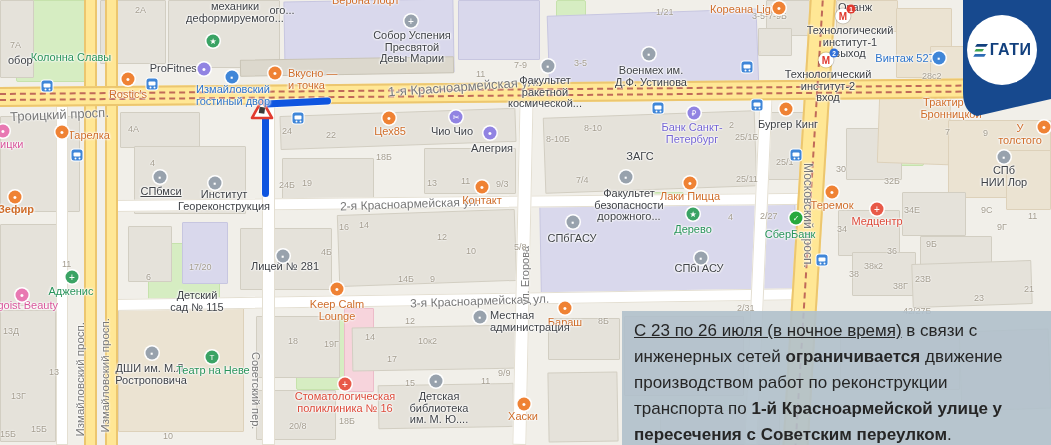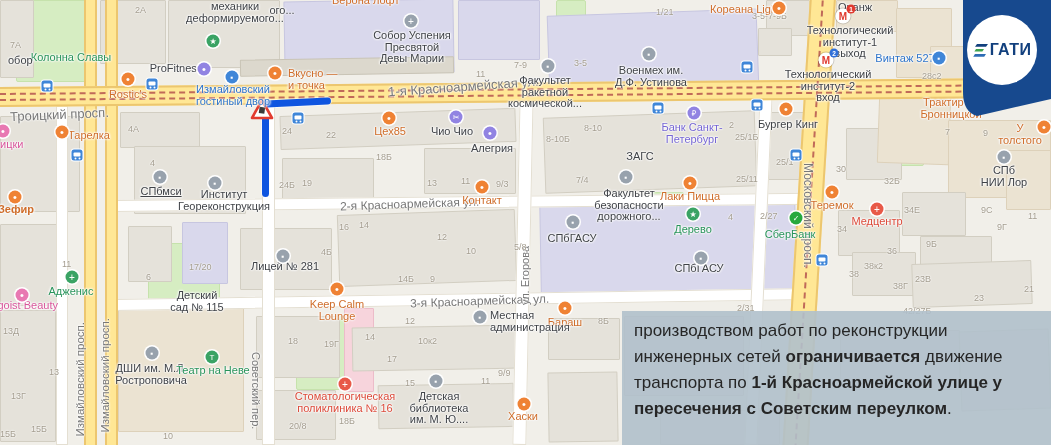--- a/index.html
+++ b/index.html
@@ -450,19 +450,20 @@
       <svg width="15" height="13" viewBox="0 0 15 13">
         <polygon points="4,0 15,0 13,2.8 2,2.8" fill="#12407e"></polygon>
         <polygon points="3,5 11,5 9.4,7.6 1.4,7.6" fill="#3fa34d"></polygon>
         <polygon points="2,10 13,10 11.2,12.8 0.2,12.8" fill="#2e6cb5"></polygon>
       </svg>
       <span>ГАТИ</span>
     </div>
   </div>
 
   <div class="note" id="note">
+      <div><span class="seg-u">С 23 по 26 июля (в ночное время)</span><span class="seg-n"> в связи с</span></div>
+      <div><span class="seg-n">инженерных сетей </span><span class="seg-b">ограничивается</span><span class="seg-n"> движение</span></div>
       <div><span class="seg-n">производством работ по реконструкции</span></div>
-      <div><span class="seg-n">инженерных сетей </span><span class="seg-b">ограничивается</span><span class="seg-n"> движение</span></div>
       <div><span class="seg-n">транспорта по </span><span class="seg-b">1-й Красноармейской улице у</span></div>
       <div><span class="seg-b">пересечения с Советским переулком</span><span class="seg-n">.</span></div>
     </div>
 
 </div>
 
 </body></html>

